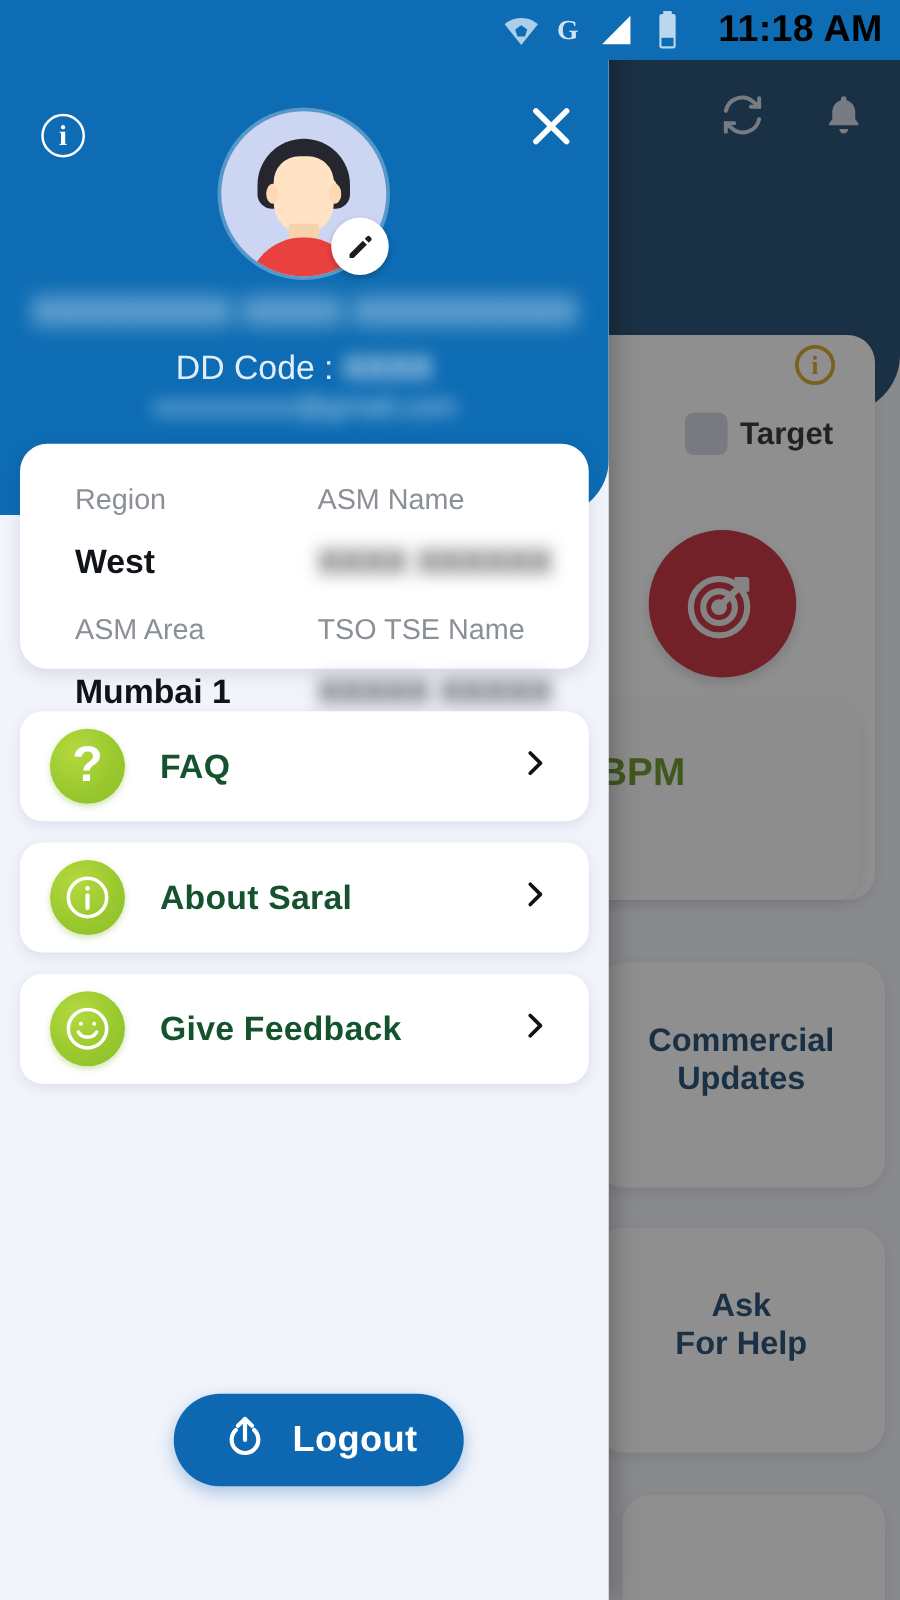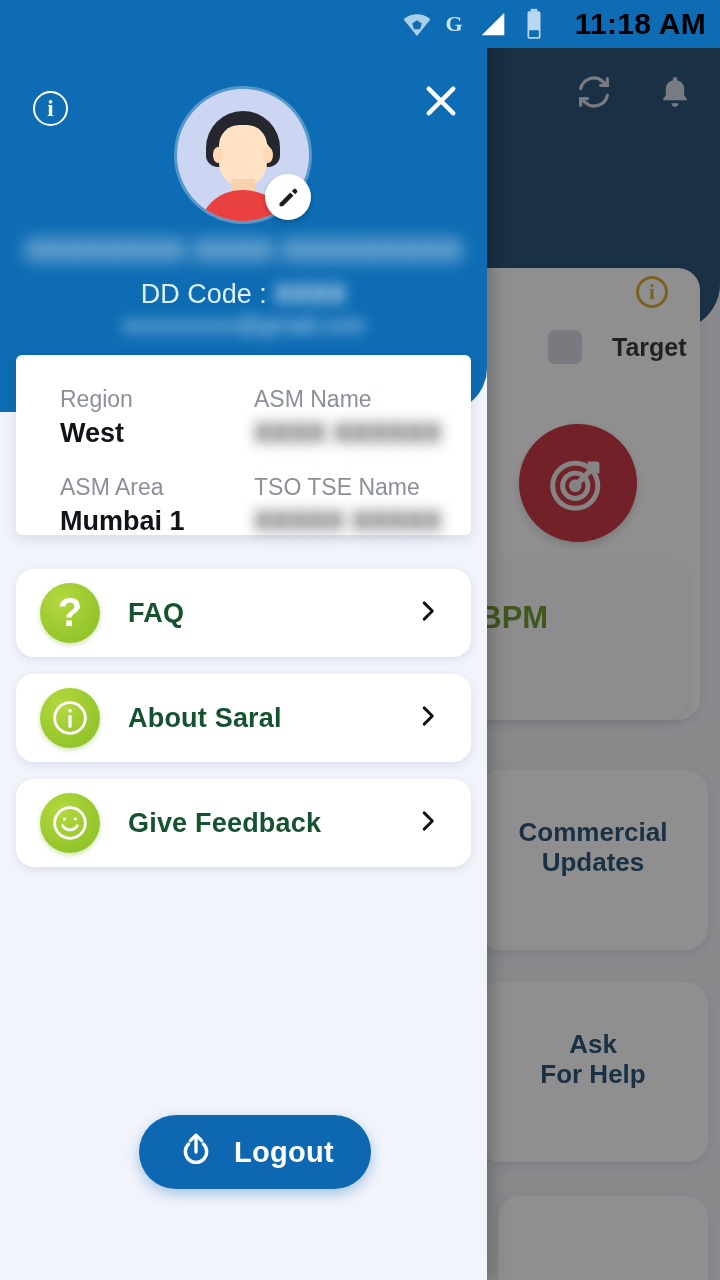--- a/index.html
+++ b/index.html
@@ -31,21 +31,21 @@
   #bg-summary-card{ left:0px; top:268px; width:700px; height:452px; }
   .bg-month-title{
     position:absolute; left:30px; top:278px; font-size:27px; font-weight:700; color:#0c3a63;
     letter-spacing:.2px;
   }
   .bg-info-circle{
     position:absolute; left:636px; top:276px; width:32px; height:32px; border-radius:50%;
     border:3px solid #d4a017; color:#d4a017; font-size:21px; font-weight:700;
     display:flex; align-items:center; justify-content:center; font-family:"Liberation Serif", serif;
   }
-  .bg-target-row{ position:absolute; left:548px; top:330px; display:flex; align-items:center; gap:30px; }
+  .bg-target-row{ position:absolute; left:548px; top:330px; display:flex; align-items:center; gap:10px; }
   .bg-checkbox{ width:34px; height:34px; border-radius:7px; background:#cfd4de; }
   .bg-target-label{ font-size:25px; font-weight:700; color:#1a1a1a; }
 
   .bg-target-circle{
     position:absolute; left:519px; top:424px; width:118px; height:118px; border-radius:50%;
     background:#c2192b; display:flex; align-items:center; justify-content:center;
     box-shadow:0 4px 10px rgba(0,0,0,.18);
   }
 
   #bg-bpm-card{ left:0px; top:560px; width:688px; height:160px; background:#fbfbfd; }
@@ -143,28 +143,28 @@
   }
   .dd-value{ filter:blur(7px); color:#eaf4fc; font-weight:600; display:inline-block; }
   .user-email{
     position:absolute; left:0; top:312px; width:487px; text-align:center;
     color:#cfe5f7; font-size:23px; filter:blur(7px); z-index:2; white-space:nowrap;
   }
 
   
   .info-card{
     position:absolute; left:16px; top:355px; width:455px; height:180px;
-    background:#ffffff; border-radius:6px; z-index:5;
+    background:#ffffff; border-radius:22px; z-index:5;
     box-shadow:0 4px 14px rgba(25,50,95,.13);
     padding:30px 0 0 44px;
   }
   .ic-grid{ display:flex; flex-wrap:wrap; }
   .ic-cell{ width:194px; margin-bottom:22px; }
   .ic-label{ font-size:23px; color:#8a8f98; font-weight:400; line-height:1.25; }
-  .ic-value{ font-size:27px; color:#101418; font-weight:700; line-height:1.3; margin-top:2px; }
+  .ic-value{ font-size:27px; color:#101418; font-weight:700; line-height:1.3; margin-top:18px; }
   .ic-value.redacted{ filter:blur(7px); color:#22272c; }
 
   
   .menu{ position:absolute; left:16px; top:569px; width:455px; z-index:5; }
   .menu-item{
     position:relative; width:455px; height:88px; background:#ffffff; border-radius:18px;
     margin-bottom:17px; display:flex; align-items:center; padding-left:24px;
     box-shadow:0 3px 10px rgba(25,50,95,.10);
   }
   .mi-icon{

